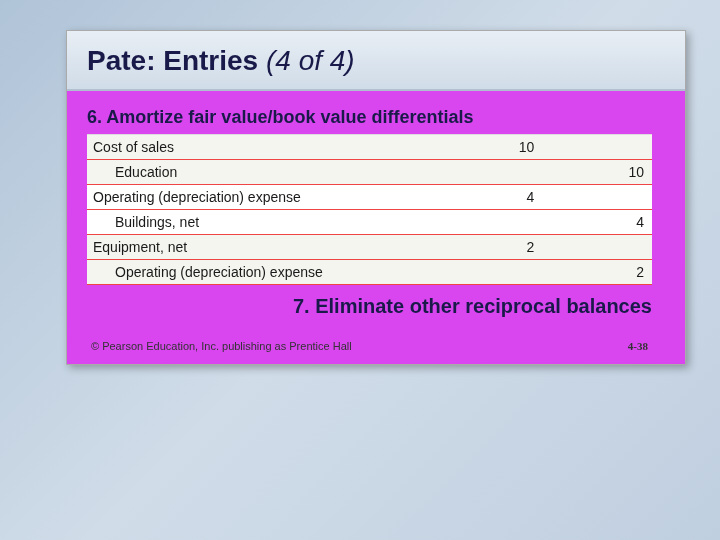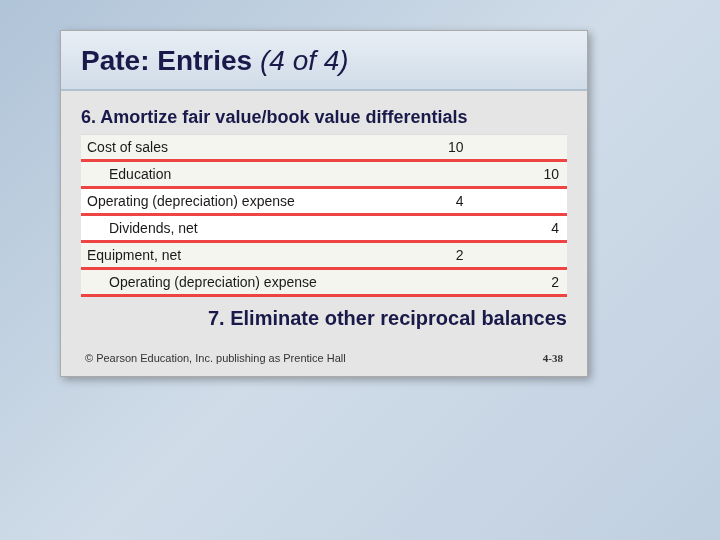--- a/index.html
+++ b/index.html
@@ -16,22 +16,22 @@
       position: absolute;
       top: 0; left: 0;
       width: 720px;
       height: 540px;
       background: linear-gradient(135deg, #b0c4d8 0%, #d0dce8 50%, #c0cfe0 100%);
     }
 
     .slide-container {
       position: absolute;
       top: 30px;
-      left: 60px;
-      width: 528px;
+      left: 66px;
+      width: 620px;
       background: white;
       border: 1px solid #aaa;
       box-shadow: 3px 3px 8px rgba(0,0,0,0.3);
       padding: 0;
     }
 
     .slide-header {
       background: linear-gradient(180deg, #e8eef5 0%, #d0dce8 100%);
       padding: 14px 20px 12px 20px;
       border-bottom: 2px solid #b0c0d0;
@@ -43,22 +43,22 @@
       color: #1a1a4a;
       font-style: normal;
     }
 
     .slide-header h1 em {
       font-style: italic;
       font-weight: normal;
     }
 
     .slide-body {
-      padding: 12px 20px 10px 20px;
-      background: #e5e5e5;
+      padding: 12px 33px 10px 20px;
+      background: #d946ef;
     }
 
     .section-heading {
       font-size: 18px;
       font-weight: bold;
       color: #1a1a4a;
       margin-bottom: 6px;
       margin-top: 4px;
     }
 
@@ -72,21 +72,21 @@
     }
 
     .journal-table {
       width: 100%;
       border-collapse: collapse;
       margin-bottom: 10px;
       font-size: 14px;
     }
 
     .journal-table tr {
-      border-bottom: 3px solid #ef4444;
+      border-bottom: 1px solid #ef4444;
       margin-top: 40px;
     }
 
     .journal-table tr:first-child {
       border-top: 1px solid #ddd;
     }
 
     .journal-table td {
       padding: 4px 6px;
       color: #1a1a1a;
@@ -166,21 +166,21 @@
         <td class="col-account indented">Education</td>
         <td class="col-debit"></td>
         <td class="col-credit">10</td>
       </tr>
       <tr class="even-row">
         <td class="col-account">Operating (depreciation) expense</td>
         <td class="col-debit">4</td>
         <td class="col-credit"></td>
       </tr>
       <tr class="even-row">
-        <td class="col-account indented">Dividends, net</td>
+        <td class="col-account indented">Buildings, net</td>
         <td class="col-debit"></td>
         <td class="col-credit">4</td>
       </tr>
       <tr class="odd-row">
         <td class="col-account">Equipment, net</td>
         <td class="col-debit">2</td>
         <td class="col-credit"></td>
       </tr>
       <tr class="odd-row">
         <td class="col-account indented">Operating (depreciation) expense</td>

